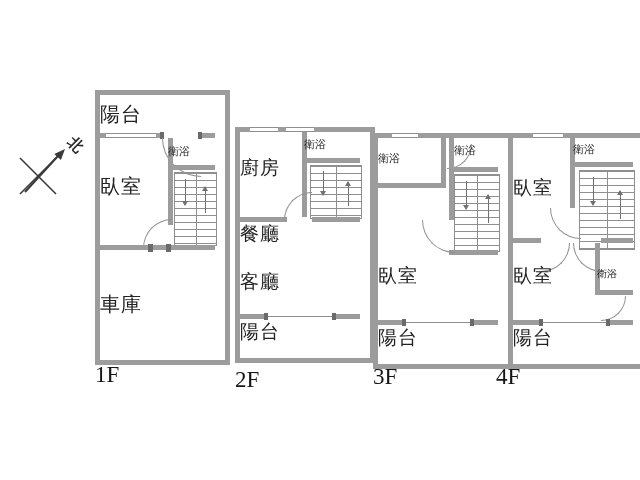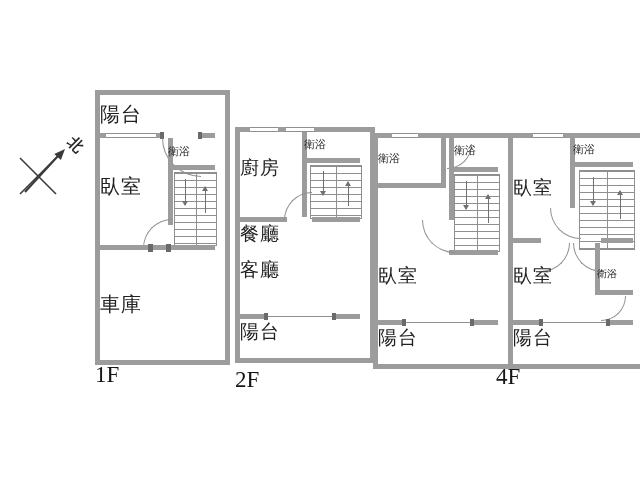--- a/index.html
+++ b/index.html
@@ -76,21 +76,21 @@
     <div class="room-label sm" style="left:64px;top:6px;width:56px;">衛浴</div>
     <div class="wall" style="left:64px;top:26px;width:56px;height:5px;"></div>
     <div class="stairs" style="left:70px;top:33px;width:50px;height:52px;">
       <span class="sarrow down" style="left:12px;top:5px;height:24px;"></span>
       <span class="sarrow up" style="left:37px;top:16px;height:24px;"></span>
     </div>
     <div class="wall" style="left:0;top:85px;width:47px;height:5px;"></div>
     <div class="wall" style="left:72px;top:85px;width:48px;height:5px;"></div>
     <div class="arc tl" style="left:44px;top:60px;width:27px;height:27px;"></div>
     <div class="room-label" style="left:0;top:92px;width:64px;">餐廳</div>
-    <div class="room-label" style="left:0;top:128px;width:120px;">客廳</div>
+    <div class="room-label" style="left:0;top:140px;width:120px;">客廳</div>
     <div class="wall" style="left:0;top:182px;width:26px;height:5px;"></div>
     <div class="wall" style="left:94px;top:182px;width:26px;height:5px;"></div>
     <div class="thinline" style="left:26px;top:184px;width:68px;height:1px;"></div>
     <div class="jamb" style="left:24px;top:181px;width:4px;height:7px;"></div>
     <div class="jamb" style="left:92px;top:181px;width:4px;height:7px;"></div>
     <div class="room-label" style="left:0;top:190px;width:120px;">陽台</div>
   </div>
   <div class="floor-label" style="left:235px;top:367px;width:130px;">2F</div>
 
   <div class="plan" style="left:373px;top:133px;width:130px;height:226px;">
@@ -110,20 +110,21 @@
     <div class="wall" style="left:71px;top:112px;width:49px;height:5px;"></div>
     <div class="arc bl" style="left:44px;top:82px;width:32px;height:32px;"></div>
     <div class="room-label" style="left:0;top:128px;width:80px;">臥室</div>
     <div class="wall" style="left:0;top:182px;width:26px;height:5px;"></div>
     <div class="wall" style="left:94px;top:182px;width:26px;height:5px;"></div>
     <div class="thinline" style="left:26px;top:184px;width:68px;height:1px;"></div>
     <div class="jamb" style="left:24px;top:181px;width:4px;height:7px;"></div>
     <div class="jamb" style="left:92px;top:181px;width:4px;height:7px;"></div>
     <div class="room-label" style="left:0;top:190px;width:120px;">陽台</div>
   </div>
+  <div class="floor-label" style="left:373px;top:364px;width:130px;">3F</div>
 
   <div class="plan" style="left:508px;top:133px;width:130px;height:226px;">
     <div class="win" style="left:20px;top:-5px;width:30px;"></div>
     <div class="room-label" style="left:0;top:40px;width:60px;">臥室</div>
     <div class="wall" style="left:57px;top:0;width:5px;height:70px;"></div>
     <div class="wall" style="left:59px;top:24px;width:61px;height:5px;"></div>
     <div class="room-label sm" style="left:60px;top:5px;width:60px;">衛浴</div>
     <div class="stairs" style="left:66px;top:32px;width:54px;height:78px;">
       <span class="sarrow down" style="left:13px;top:6px;height:28px;"></span>
       <span class="sarrow up" style="left:40px;top:20px;height:28px;"></span>

